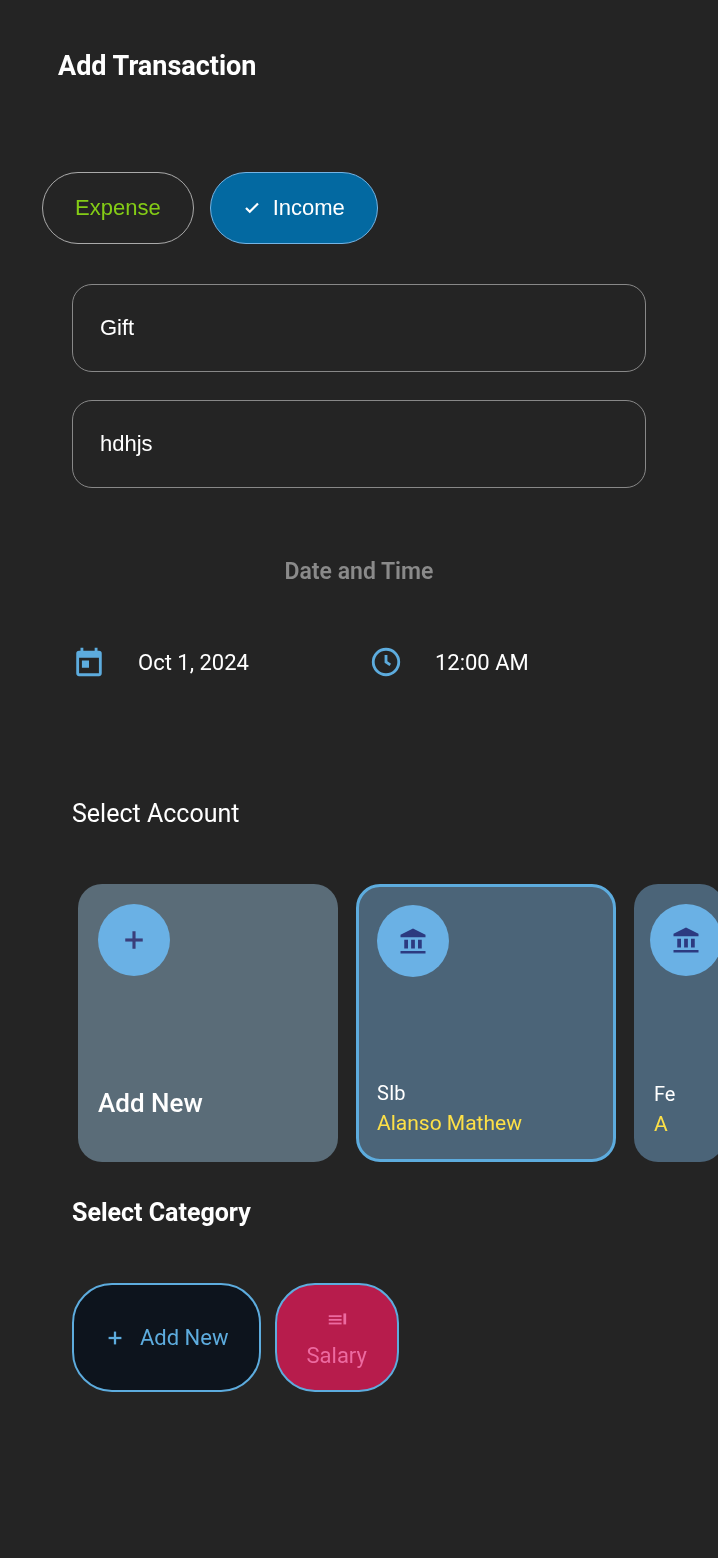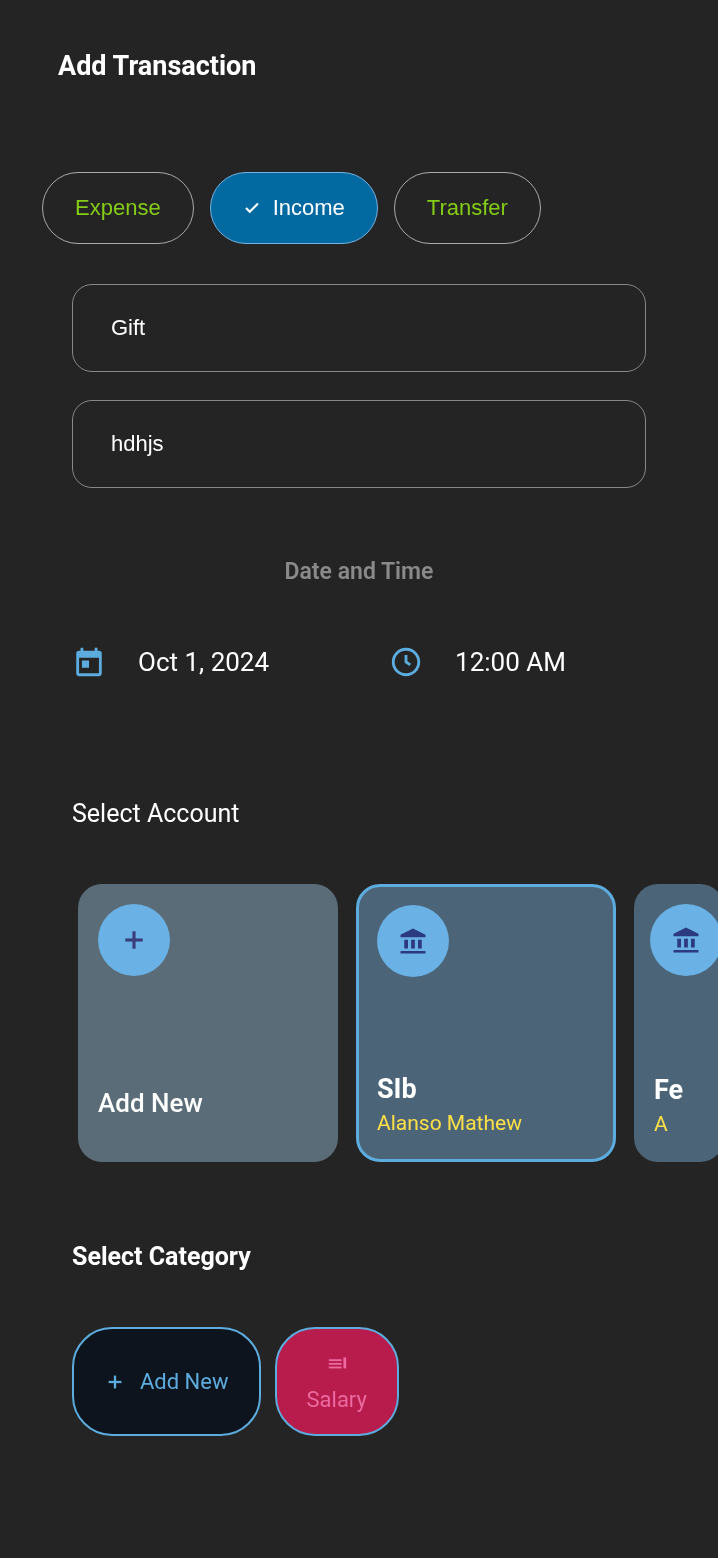--- a/index.html
+++ b/index.html
@@ -52,21 +52,21 @@
     margin-top: 40px;
     display: flex;
     flex-direction: column;
     gap: 28px;
   }
   .field-input {
     width: 100%;
     background: transparent;
     border: 1px solid #888;
     border-radius: 20px;
-    padding: 30px 38px;
+    padding: 30px 27px;
     font-size: 22px;
     color: #fff;
     outline: none;
   }
   .section-label {
     color: #8a8a8a;
     font-size: 23px;
     font-weight: 600;
     padding: 0 72px;
     margin-top: 70px;
@@ -87,21 +87,21 @@
   }
   .dt-icon {
     width: 34px;
     height: 34px;
     color: #5dacde;
     display: inline-flex;
     align-items: center;
     justify-content: center;
   }
   .dt-text {
-    font-size: 26px;
+    font-size: 22px;
     color: #fff;
   }
   .dt-spacer { width: 60px; }
 
   .section-title {
     font-size: 25px;
     font-weight: 400;
     padding: 0 72px;
     margin-top: 120px;
   }
@@ -141,40 +141,40 @@
     background: #6ab1e5;
     display: flex;
     align-items: center;
     justify-content: center;
     color: #2c3a80;
   }
   .account-text {
     margin-bottom: 6px;
   }
   .account-name {
-    font-size: 27px;
-    font-weight: 700;
+    font-size: 20px;
+    font-weight: 400;
     color: #fff;
   }
   .account-name.addnew {
     font-size: 26px;
     font-weight: 500;
     margin-bottom: 18px;
   }
   .account-owner {
     font-size: 21px;
     color: #fde047;
     margin-top: 6px;
   }
 
   .section-title-cat {
     font-size: 25px;
     font-weight: 700;
     padding: 0 72px;
-    margin-top: 80px;
+    margin-top: 36px;
   }
   .category-row {
     display: flex;
     gap: 14px;
     padding: 0 72px;
     margin-top: 56px;
   }
   .cat-chip {
     border-radius: 40px;
     padding: 22px 30px;
@@ -215,23 +215,20 @@
       <span>Expense</span>
     </button>
     <button class="type-chip active">
       <span class="check-icon">
         <svg viewBox="0 0 24 24" width="18" height="18" fill="none" stroke="#fff" stroke-width="3">
             <polyline points="4 12 9 17 20 6"></polyline>
           </svg>
       </span>
       <span>Income</span>
     </button>
-    <button class="type-chip">
-      <span>Transfer</span>
-    </button>
   </div>
 
   <div class="fields">
     <input class="field-input" value="Gift" style="">
     <input class="field-input" value="hdhjs" style="">
   </div>
 
   <div class="section-label">Date and Time</div>
 
   <div class="dt-row">

